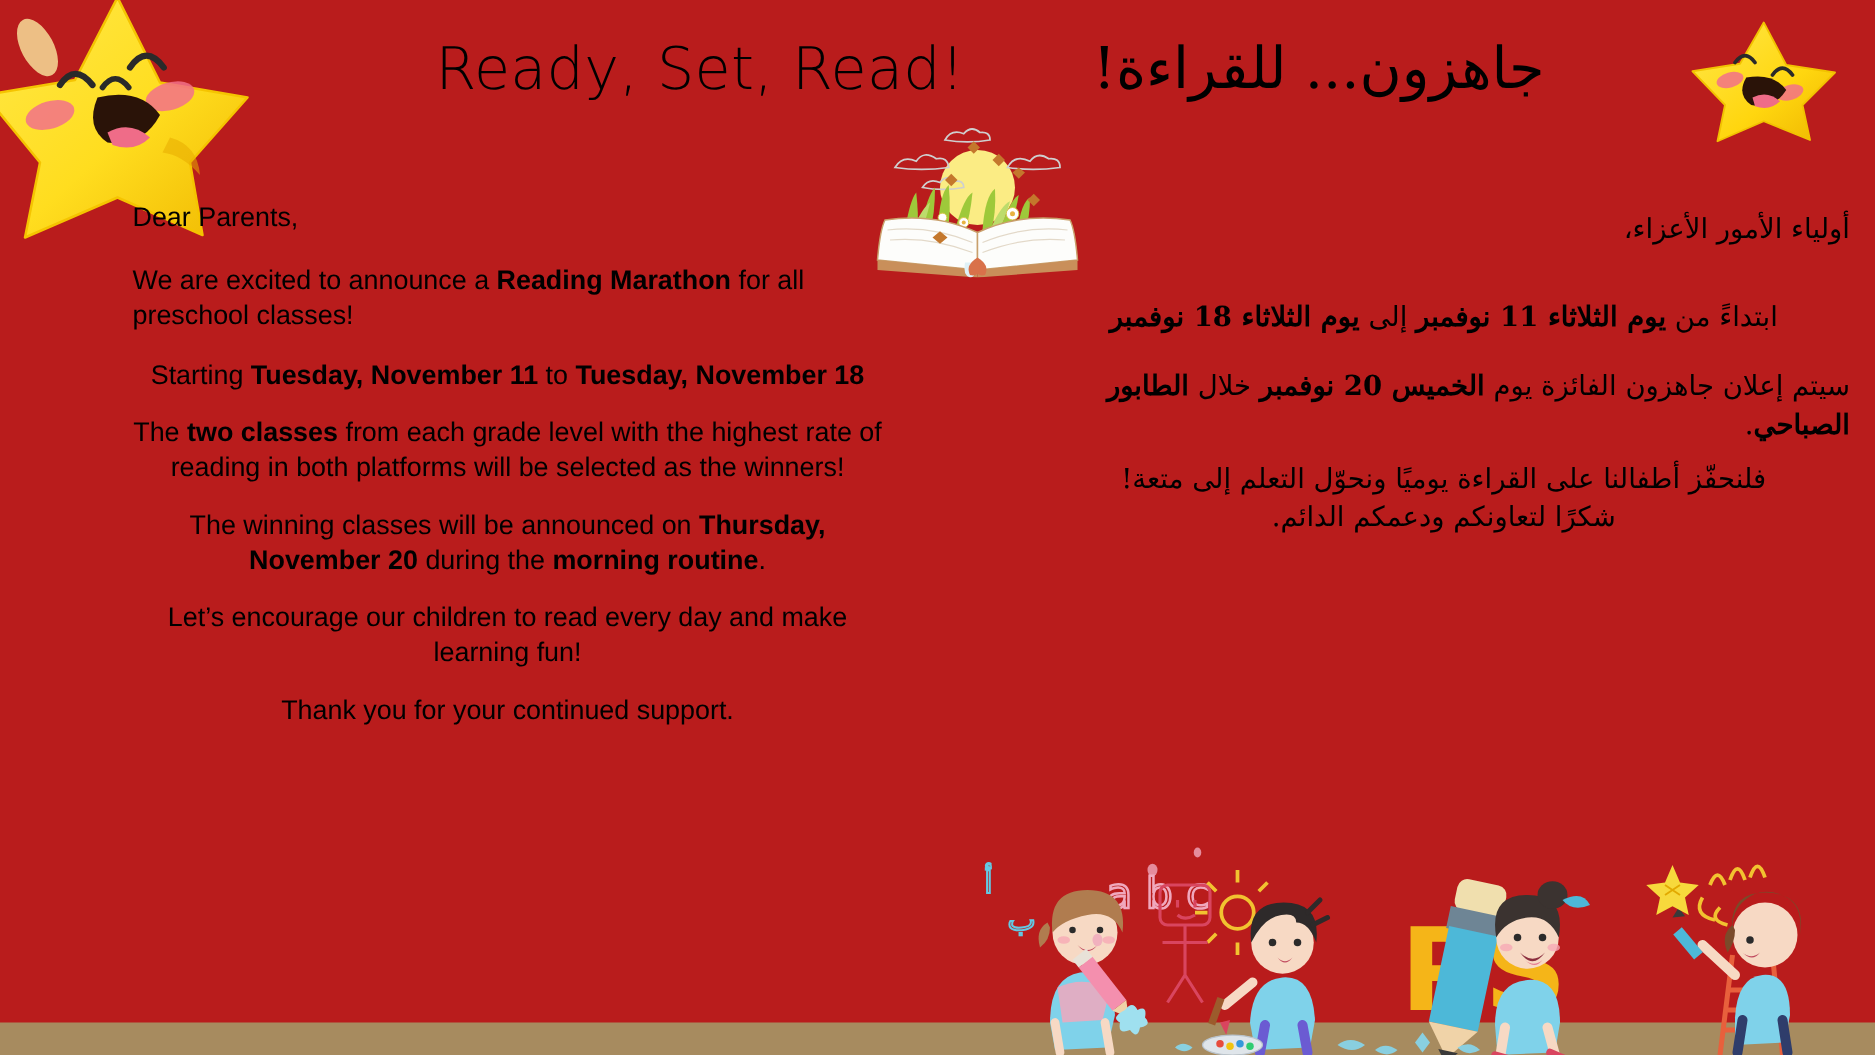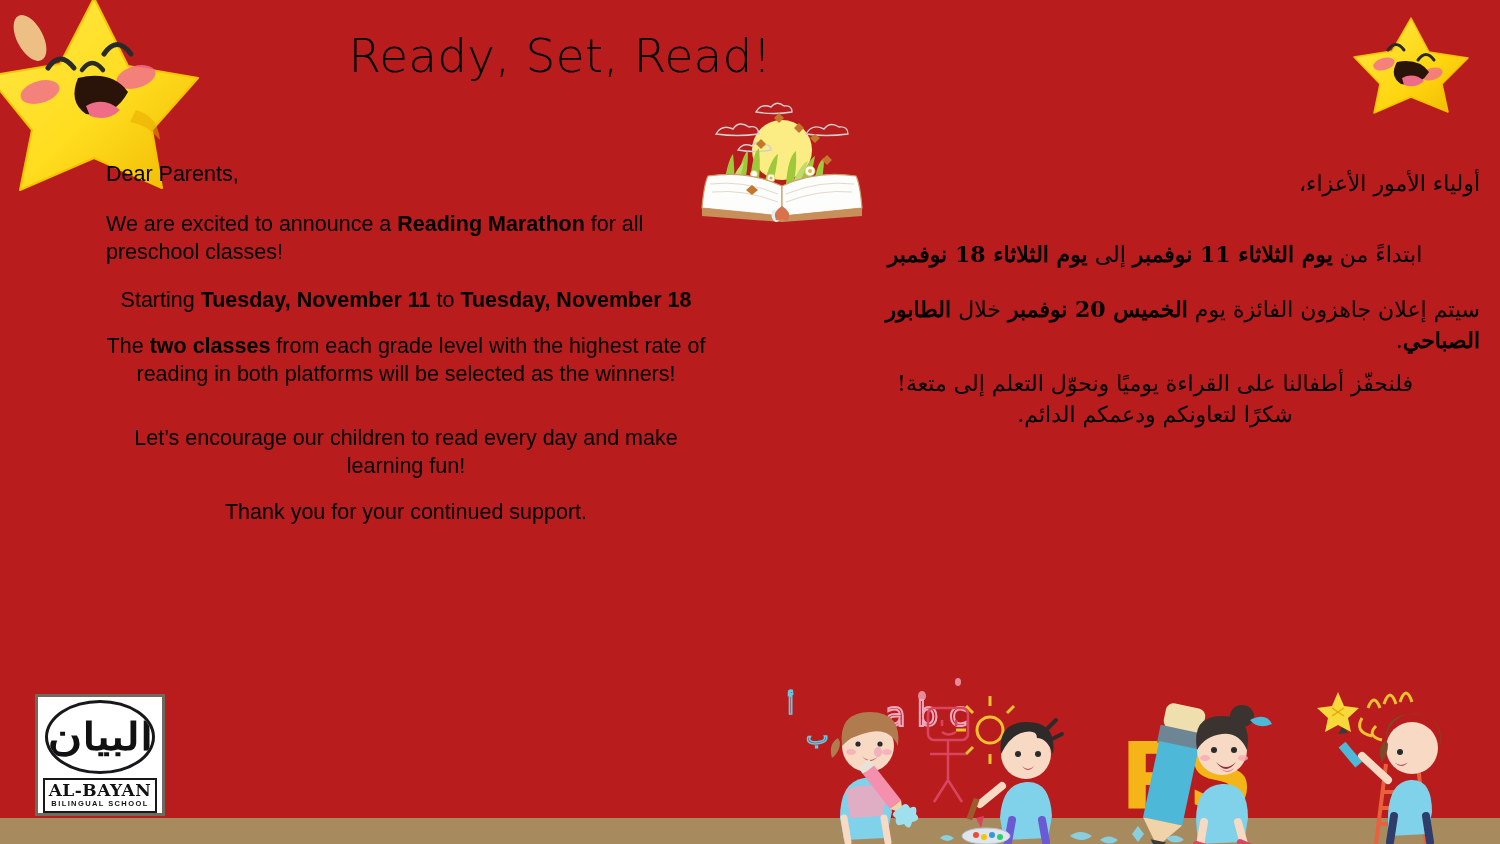--- a/index.html
+++ b/index.html
@@ -134,20 +134,21 @@
       <path d="M36 36 q8 -11 16 0" fill="none" stroke="#2a2a2a" stroke-width="3" stroke-linecap="round"></path>
       <path d="M66 46 q8 -11 16 0" fill="none" stroke="#2a2a2a" stroke-width="3" stroke-linecap="round"></path>
       <ellipse cx="32" cy="50" rx="11" ry="6" fill="#f2718a" opacity=".85" transform="rotate(-16 32 50)"></ellipse>
       <ellipse cx="80" cy="60" rx="11" ry="6" fill="#f2718a" opacity=".85" transform="rotate(-16 80 60)"></ellipse>
       <path d="M45 48 q22 -4 32 10 q-10 16 -28 12 q-12 -8 -4 -22 Z" fill="#2a1308"></path>
       <path d="M50 64 q12 -6 22 3 q-8 8 -20 4 Z" fill="#ef6c88"></path>
     </svg>
   </div>
 
   <div class="title-en">Ready, Set, Read!</div>
+  <div class="title-ar">جاهزون... للقراءة!</div>
 
   <div class="book">
     <svg viewBox="0 0 176 124" width="176" height="124">
       <circle cx="88" cy="52" r="30" fill="#fbec84"></circle>
       <g fill="none" stroke="#cfcfcf" stroke-width="1.4">
         <path d="M22 36 q6 -10 17 -5 q6 -9 16 -2 q9 -2 10 7 q-22 3 -43 0 Z"></path>
         <path d="M62 14 q5 -9 15 -5 q6 -7 13 -1 q8 -1 8 6 q-18 3 -36 0 Z"></path>
         <path d="M112 36 q6 -11 18 -5 q6 -8 15 -2 q9 -1 9 7 q-22 3 -42 0 Z"></path>
         <path d="M44 52 q5 -8 14 -4 q5 -7 12 -1 q7 -1 7 5 q-17 3 -33 0 Z"></path>
       </g>
@@ -199,20 +200,21 @@
 
   <div class="col-en">
     <p class="p-left">Dear Parents,</p>
     <div class="sp-22"></div>
     <p class="p-left"><span>We are excited to announce a </span><b>Reading Marathon</b><span> for all preschool classes!</span></p>
     <div class="sp-20"></div>
     <p class="p-center"><span>Starting </span><b>Tuesday, November 11</b><span> to </span><b>Tuesday, November 18</b></p>
     <div class="sp-18"></div>
     <p class="p-center"><span>The </span><b>two classes</b><span> from each grade level with the highest rate of reading in both platforms will be selected as the winners!</span></p>
     <div class="sp-18"></div>
+    <p class="p-center"><span>The winning classes will be announced on </span><b>Thursday, November 20</b><span> during the </span><b>morning routine</b><span>.</span></p>
     <div class="sp-18"></div>
     <p class="p-center">Let’s encourage our children to read every day and make learning fun!</p>
     <div class="sp-18"></div>
     <p class="p-center">Thank you for your continued support.</p>
   </div>
 
   <div class="col-ar">
     <p>أولياء الأمور الأعزاء،</p>
     <div class="sp-20"></div>
     <div class="sp-20"></div>
@@ -348,23 +350,14 @@
         <path d="M120 140 q6 -8 10 0 q8 -4 6 6 q6 6 -4 8 q-2 10 -8 2 q-10 4 -8 -6 q-8 -4 4 -10 Z"></path>
       </g>
       <g fill="#f0a8bd" opacity=".8">
         <ellipse cx="142" cy="28" rx="4" ry="5"></ellipse>
           <ellipse cx="98" cy="84" rx="4" ry="5"></ellipse>
         <ellipse cx="178" cy="14" rx="3" ry="4"></ellipse>
       </g>
     </svg>
   </div>
 
-  <div class="logo">
-    <div class="logo-oval">
-      <span>البيان</span>
-    </div>
-    <div class="logo-name">
-      <div class="l1">AL-BAYAN</div>
-      <div class="l2">BILINGUAL SCHOOL</div>
-    </div>
-  </div>
 
 </div>
 
 </body></html>

